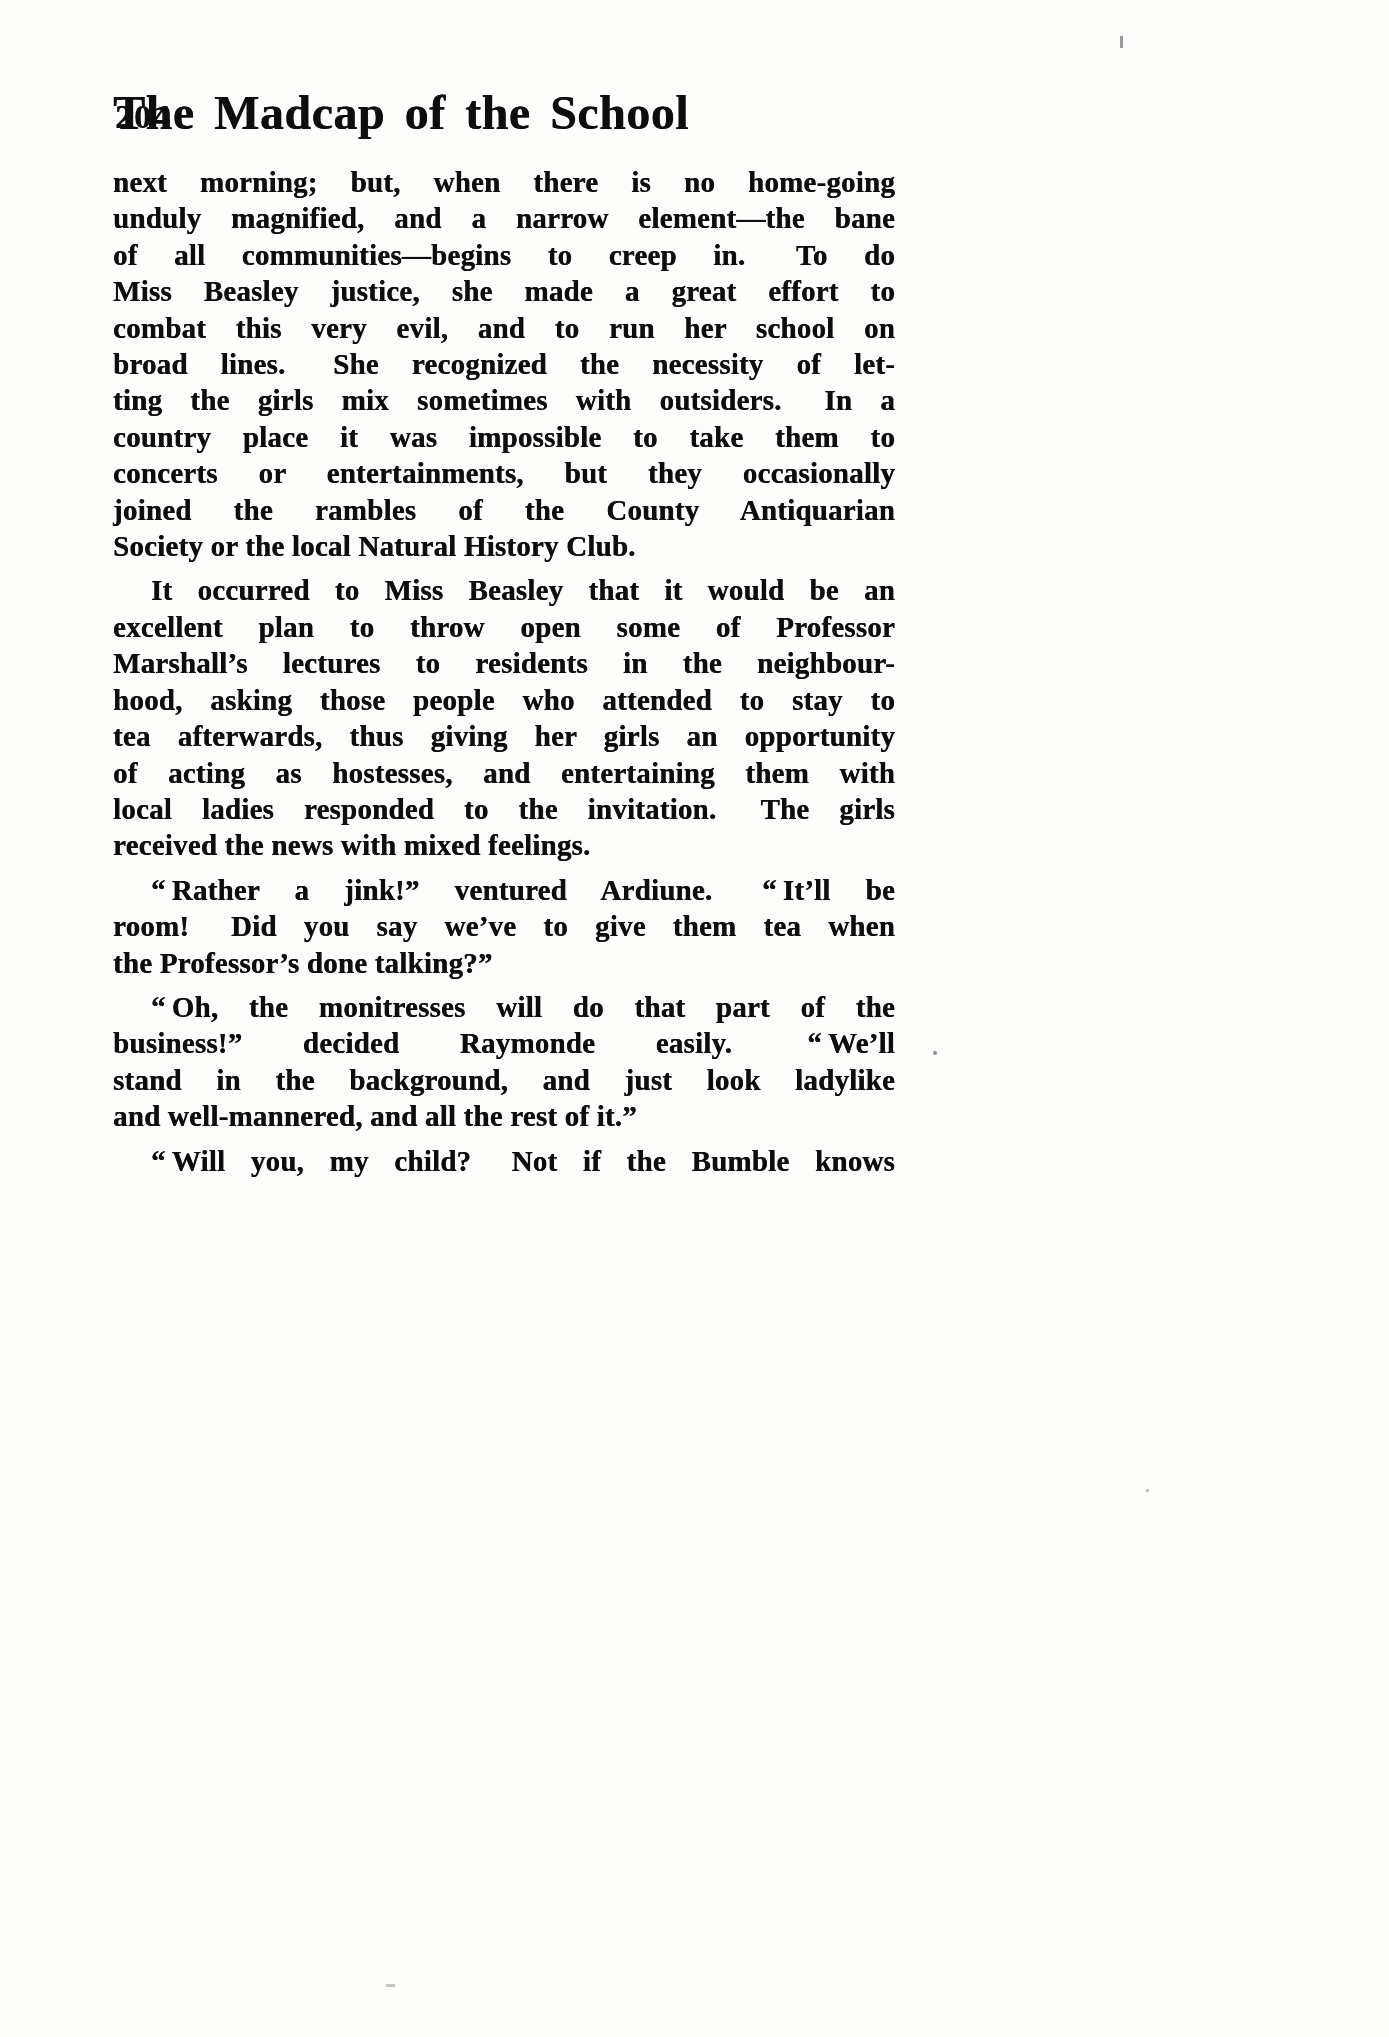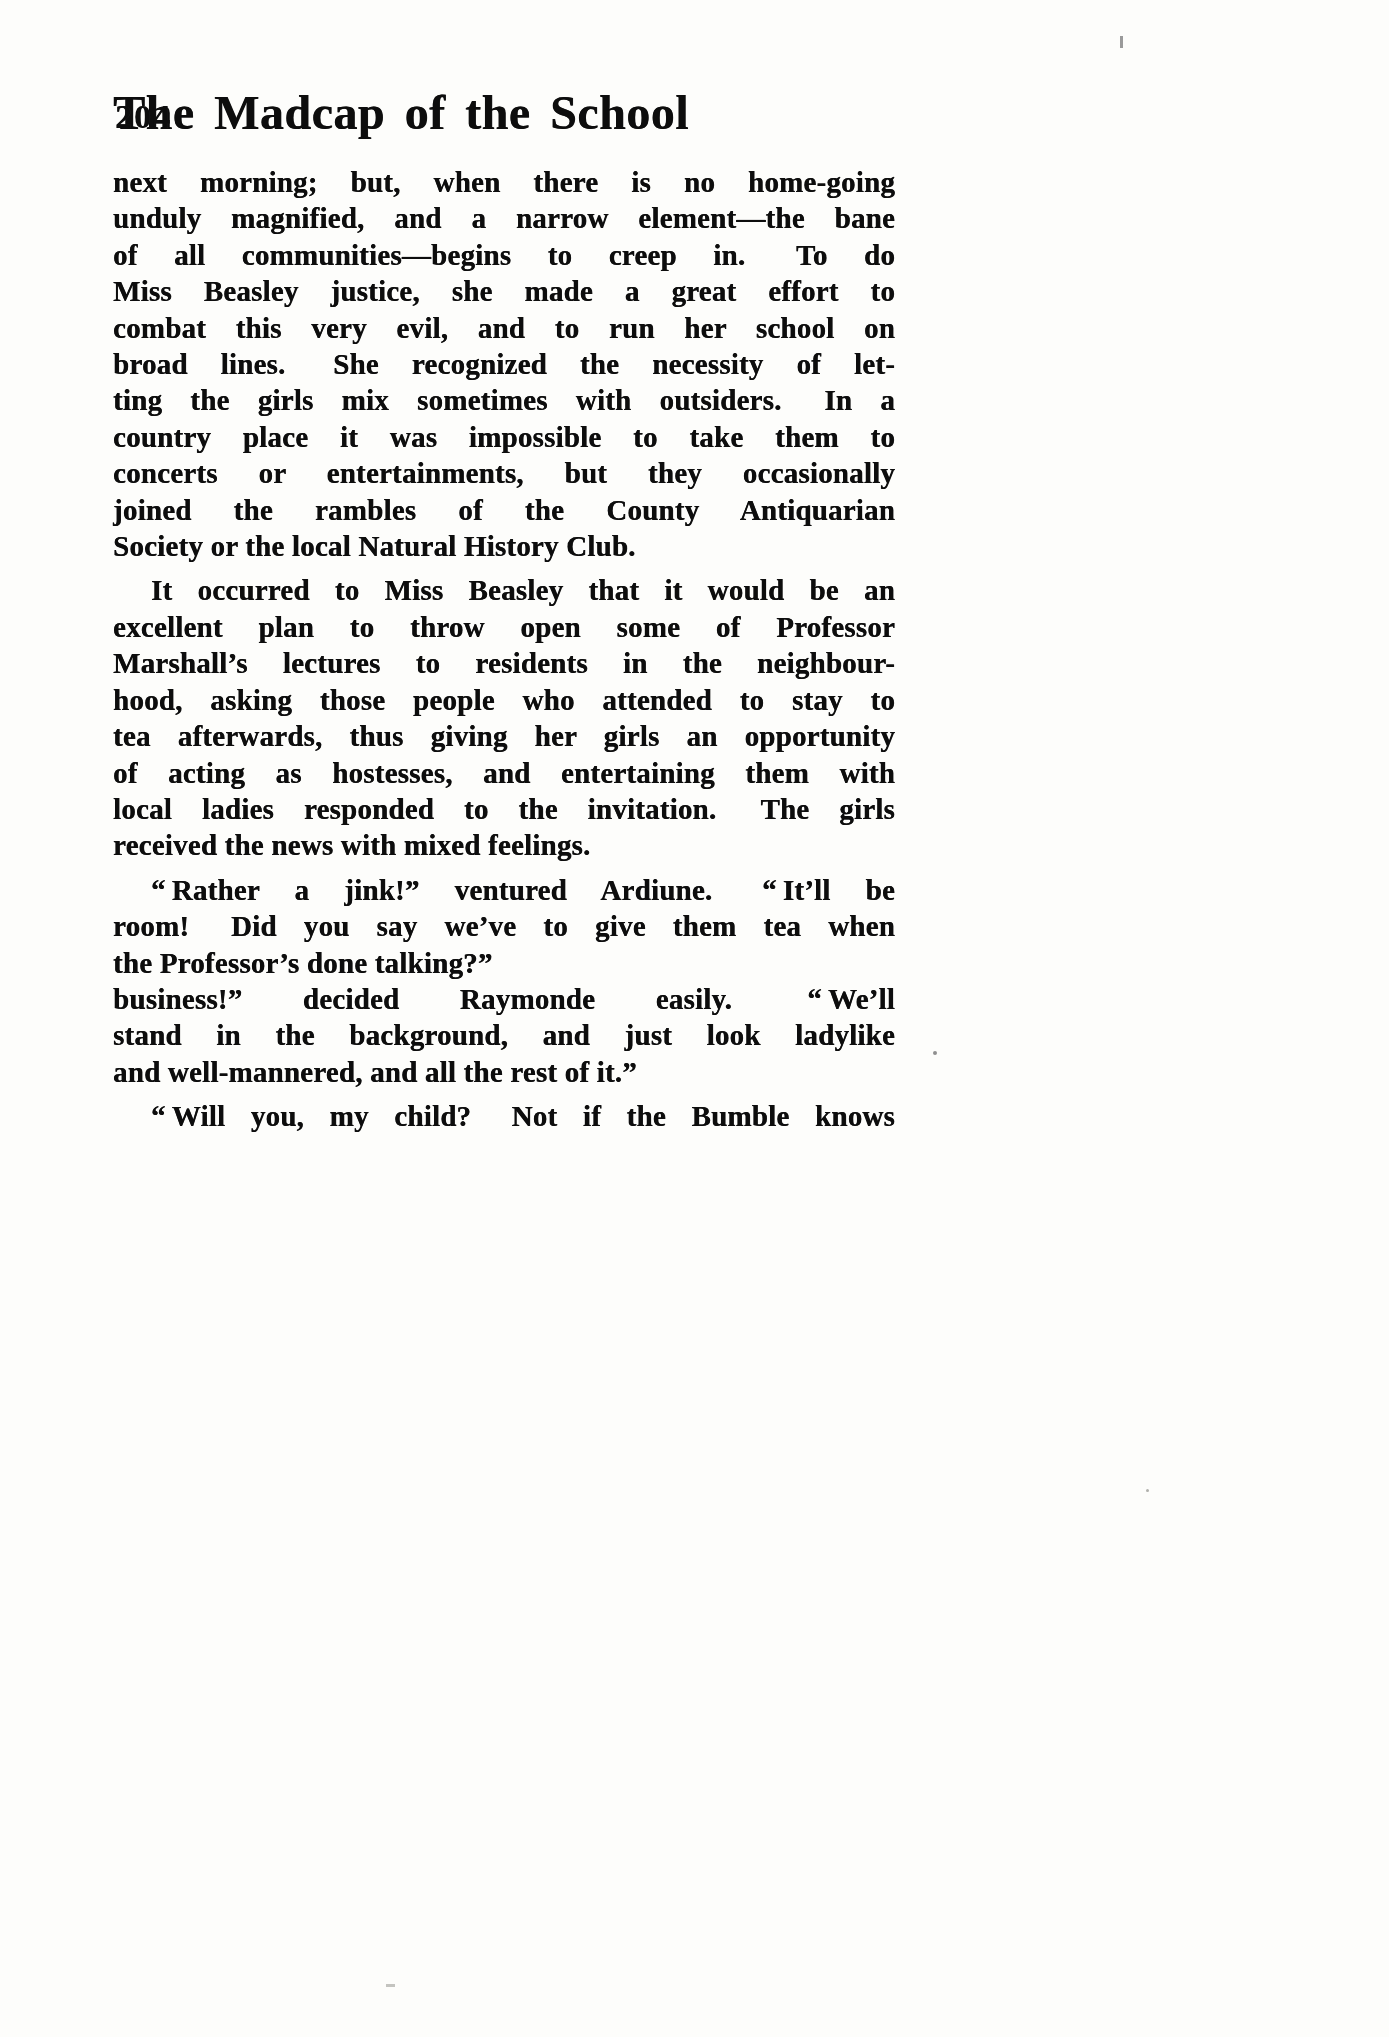--- a/index.html
+++ b/index.html
@@ -111,20 +111,21 @@
     </div>
 
     <div class="paragraph">
       <div class="line indent">“ Rather a jink!” ventured Ardiune.  “ It’ll be</div>
       <div class="line">room!  Did you say we’ve to give them tea when</div>
       <div class="line end">the Professor’s done talking?”</div>
     </div>
 
 
     <div class="paragraph">
+      <div class="line indent">“ Oh, the monitresses will do that part of the</div>
       <div class="line">business!” decided Raymonde easily.  “ We’ll</div>
       <div class="line">stand in the background, and just look ladylike</div>
       <div class="line end">and well-mannered, and all the rest of it.”</div>
     </div>
 
     <div class="paragraph">
       <div class="line indent">“ Will you, my child?  Not if the Bumble knows</div>
     </div>
 
   </main>

